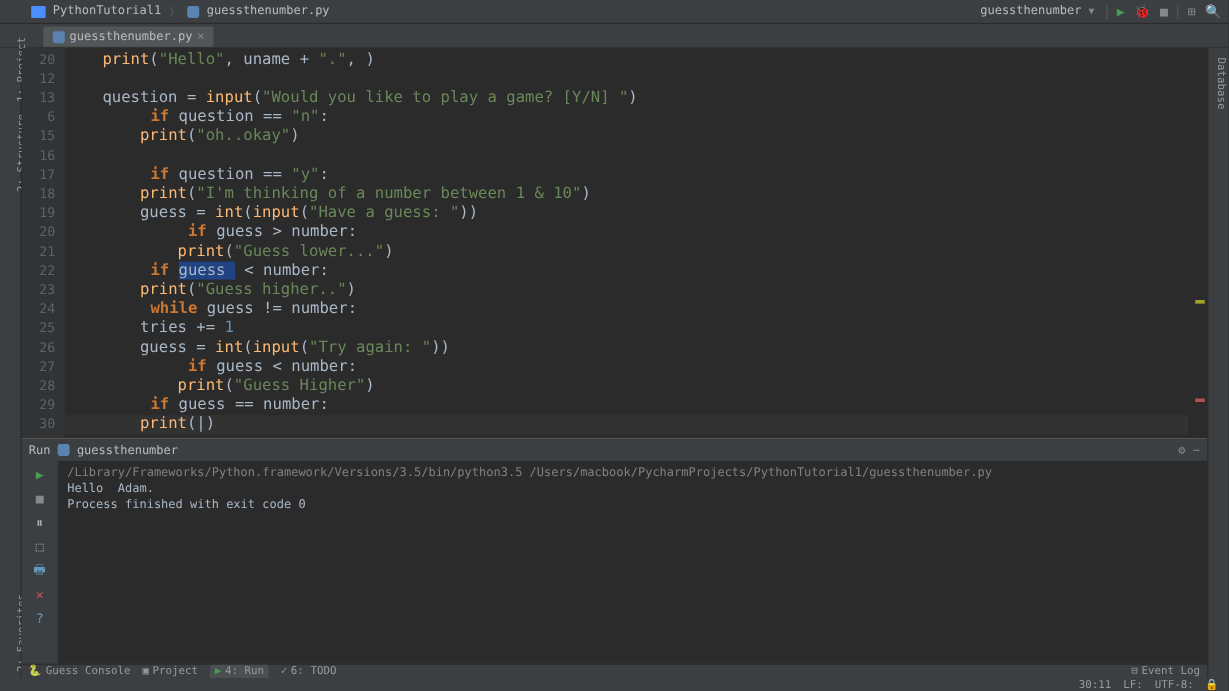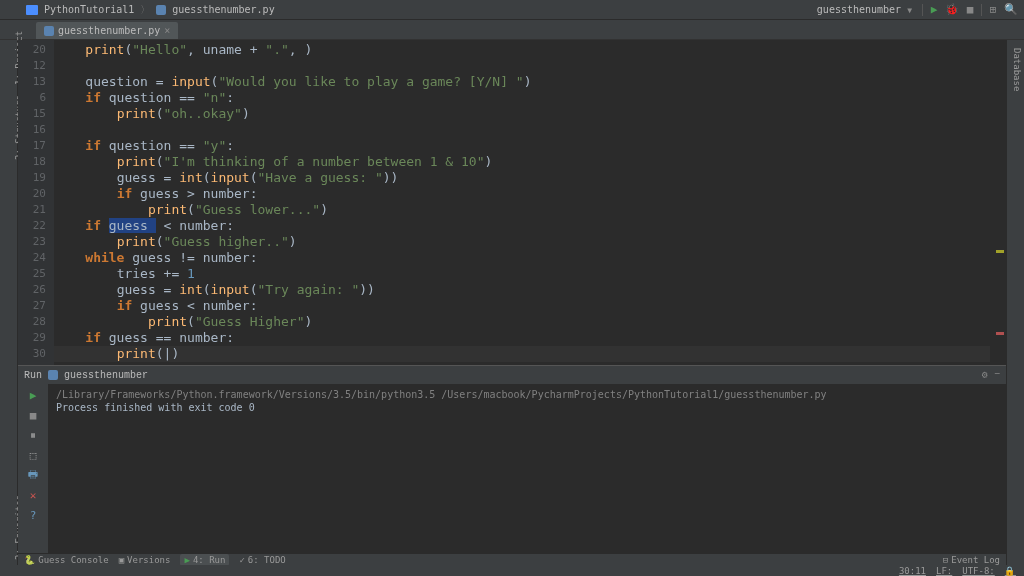--- a/index.html
+++ b/index.html
@@ -87,21 +87,21 @@
   padding-top: 2px;
 }
 .line-num { color: #606366; font-size: 11px; line-height: 16px; padding-right: 8px; height: 16px; }
 .code {
   position: absolute;
   left: 36px; right: 16px; top: 0; bottom: 0;
   padding-top: 2px;
 }
 .line { height: 16px; line-height: 16px; font-size: 13px; white-space: pre; }
 .line.current { background: #323232; }
-.k { color: #cc7832; font-weight: 600; }
+.k { color: #cc7832; font-weight: 600; margin-left: 40px; }
 .fn { color: #fdba74; }
 .s { color: #6a8759; }
 .n { color: #6897bb; }
 .id { color: #a9b7c6; }
 .op { color: #a9b7c6; }
 .hl { background: #214283; }
 .scrollbar-r {
   position: absolute; right: 0; top: 0; bottom: 0; width: 12px;
 }
 .mark-y { position:absolute; right:2px; width:8px; height:3px; background:#a2a229; top:210px; }
@@ -113,21 +113,20 @@
   border-top: 1px solid #555;
 }
 .run-header {
   height: 18px;
   background: #3c3f41;
   display: flex; align-items: center;
   padding: 0 6px;
   font-size: 10px; color: #bbb;
   gap: 6px;
   justify-content: space-between;
-  font-family: Liberation Mono, monospace;
 }
 .rh-left { display:flex; align-items:center; gap:6px; }
 .run-toolbar {
   position: absolute;
   left: 0; top: 18px; bottom: 0; width: 30px;
   background: #3c3f41;
   display: flex; flex-direction: column; align-items: center;
   padding-top: 4px; gap: 6px;
 }
 .rt-icon { width: 14px; height: 14px; font-size: 11px; display:flex; align-items:center; justify-content:center; color:#aaa; }
@@ -149,21 +148,20 @@
 .bt-run-icon { color: #499c54; }
 .status-bar {
   position: absolute;
   left: 0; right: 0; bottom: 0; height: 11px;
   background: #3c3f41;
   display: flex; align-items: center;
   justify-content: flex-end;
   padding: 0 8px;
   font-size: 9px; color: #999;
   gap: 10px;
-  text-decoration: underline;
 }
 .run-bottom-bar {
   position:absolute; left:0; right:0; bottom:0; height:12px;
   background:#3c3f41; border-top:1px solid #2b2b2b;
   display:flex; align-items:center; padding:0 6px; font-size:9px; color:#999; gap:10px;
 }
 .run-bottom-bar .sp { flex:1; }
 </style>
 </head>
 <body>
@@ -275,26 +273,27 @@
     <span class="rt-icon rt-play">▶</span>
     <span class="rt-icon rt-stop">■</span>
     <span class="rt-icon">⏸</span>
     <span class="rt-icon">⬚</span>
     <span class="rt-icon" style="color:#6897bb">🖶</span>
     <span class="rt-icon rt-x">✕</span>
     <span class="rt-icon" style="color:#6897bb">?</span>
   </div>
   <div class="run-output">
     <div class="out-line out-path">/Library/Frameworks/Python.framework/Versions/3.5/bin/python3.5 /Users/macbook/PycharmProjects/PythonTutorial1/guessthenumber.py</div>
+    <div class="out-line">Hello  Adam.</div>
     <div class="out-line"></div>
     <div class="out-line">Process finished with exit code 0</div>
   </div>
   <div class="run-bottom-bar">
     <span class="bt-item">🐍 <span>Guess Console</span></span>
-    <span class="bt-item">▣ <span>Versions</span></span>
+    <span class="bt-item">▣ <span>Project</span></span>
     <span class="bt-item active">
         <span class="bt-run-icon">▶</span> 
         <span>4: Run</span>
       </span>
     <span class="bt-item">✓ <span>6: TODO</span></span>
     <span class="sp"></span>
     <span class="bt-item">⊟ <span>Event Log</span></span>
   </div>
 </div>
 

